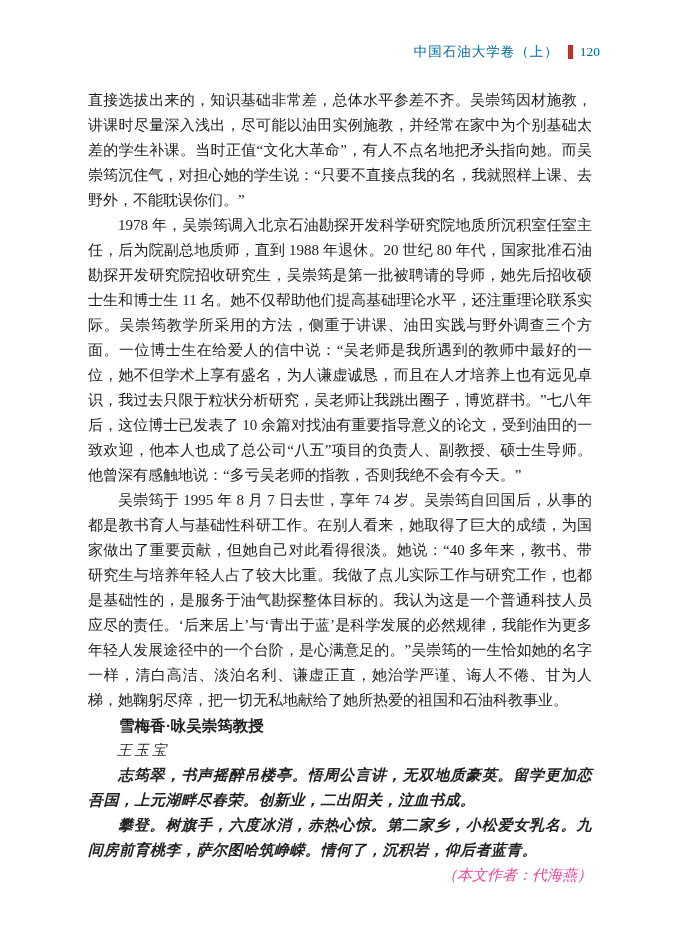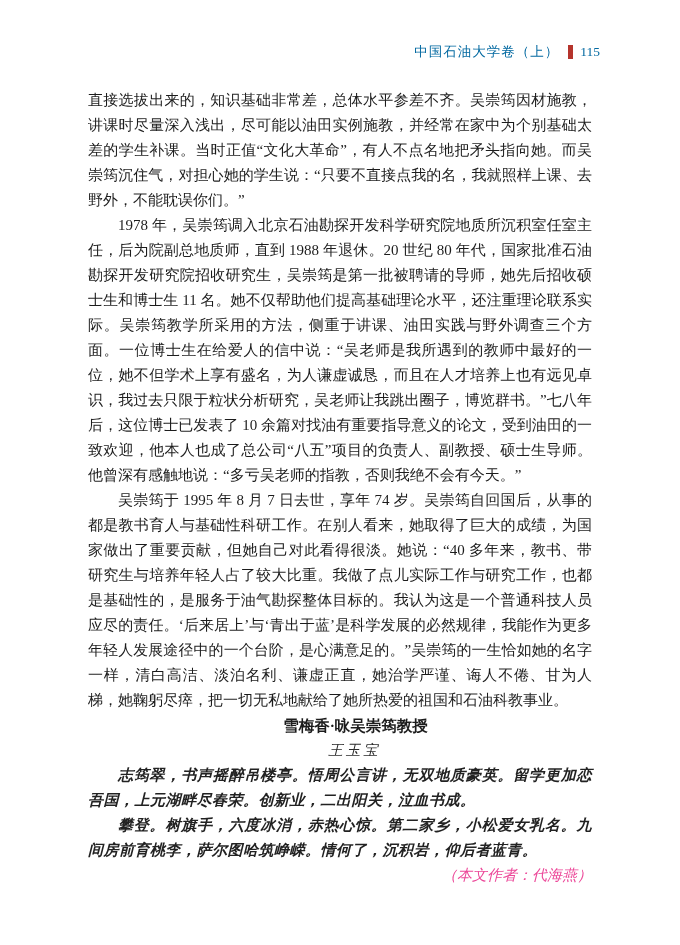--- a/index.html
+++ b/index.html
@@ -48,28 +48,28 @@
   p.para {
     margin: 0;
     padding: 0;
     text-indent: 2em;
   }
   p.para.no-indent {
     text-indent: 0;
   }
   .poem-title {
     margin: 12px 0 0 0;
-    text-align: center;
+    text-align: left;
     font-size: 15.5px;
     font-weight: bold;
     text-indent: 0;
   }
   .poem-author {
     margin: 8px 0 8px 0;
-    text-align: center;
+    text-align: left;
     font-style: italic;
     font-size: 14.5px;
     letter-spacing: 3px;
     color: #2a2a2a;
   }
   .poem-stanza {
     font-style: italic;
     color: #222222;
     letter-spacing: 0.5px;
     font-weight: bold;
@@ -83,21 +83,21 @@
   }
 </style>
 </head>
 <body>
 
 <div class="page">
 
   <div class="running-head" style="color: #0369a1;">
     <span class="head-title">中国石油大学卷（上）</span>
     <span class="head-bar" style="background: rgb(181, 52, 44);"></span>
-    <span class="head-page-number">115</span>
+    <span class="head-page-number">120</span>
   </div>
 
   <div class="content">
 
     <p class="para no-indent">直接选拔出来的，知识基础非常差，总体水平参差不齐。吴崇筠因材施教，讲课时尽量深入浅出，尽可能以油田实例施教，并经常在家中为个别基础太差的学生补课。当时正值“文化大革命”，有人不点名地把矛头指向她。而吴崇筠沉住气，对担心她的学生说：“只要不直接点我的名，我就照样上课、去野外，不能耽误你们。”</p>
 
     <p class="para">1978 年，吴崇筠调入北京石油勘探开发科学研究院地质所沉积室任室主任，后为院副总地质师，直到 1988 年退休。20 世纪 80 年代，国家批准石油勘探开发研究院招收研究生，吴崇筠是第一批被聘请的导师，她先后招收硕士生和博士生 11 名。她不仅帮助他们提高基础理论水平，还注重理论联系实际。吴崇筠教学所采用的方法，侧重于讲课、油田实践与野外调查三个方面。一位博士生在给爱人的信中说：“吴老师是我所遇到的教师中最好的一位，她不但学术上享有盛名，为人谦虚诚恳，而且在人才培养上也有远见卓识，我过去只限于粒状分析研究，吴老师让我跳出圈子，博览群书。”七八年后，这位博士已发表了 10 余篇对找油有重要指导意义的论文，受到油田的一致欢迎，他本人也成了总公司“八五”项目的负责人、副教授、硕士生导师。他曾深有感触地说：“多亏吴老师的指教，否则我绝不会有今天。”</p>
 
     <p class="para">吴崇筠于 1995 年 8 月 7 日去世，享年 74 岁。吴崇筠自回国后，从事的都是教书育人与基础性科研工作。在别人看来，她取得了巨大的成绩，为国家做出了重要贡献，但她自己对此看得很淡。她说：“40 多年来，教书、带研究生与培养年轻人占了较大比重。我做了点儿实际工作与研究工作，也都是基础性的，是服务于油气勘探整体目标的。我认为这是一个普通科技人员应尽的责任。‘后来居上’与‘青出于蓝’是科学发展的必然规律，我能作为更多年轻人发展途径中的一个台阶，是心满意足的。”吴崇筠的一生恰如她的名字一样，清白高洁、淡泊名利、谦虚正直，她治学严谨、诲人不倦、甘为人梯，她鞠躬尽瘁，把一切无私地献给了她所热爱的祖国和石油科教事业。</p>
 

